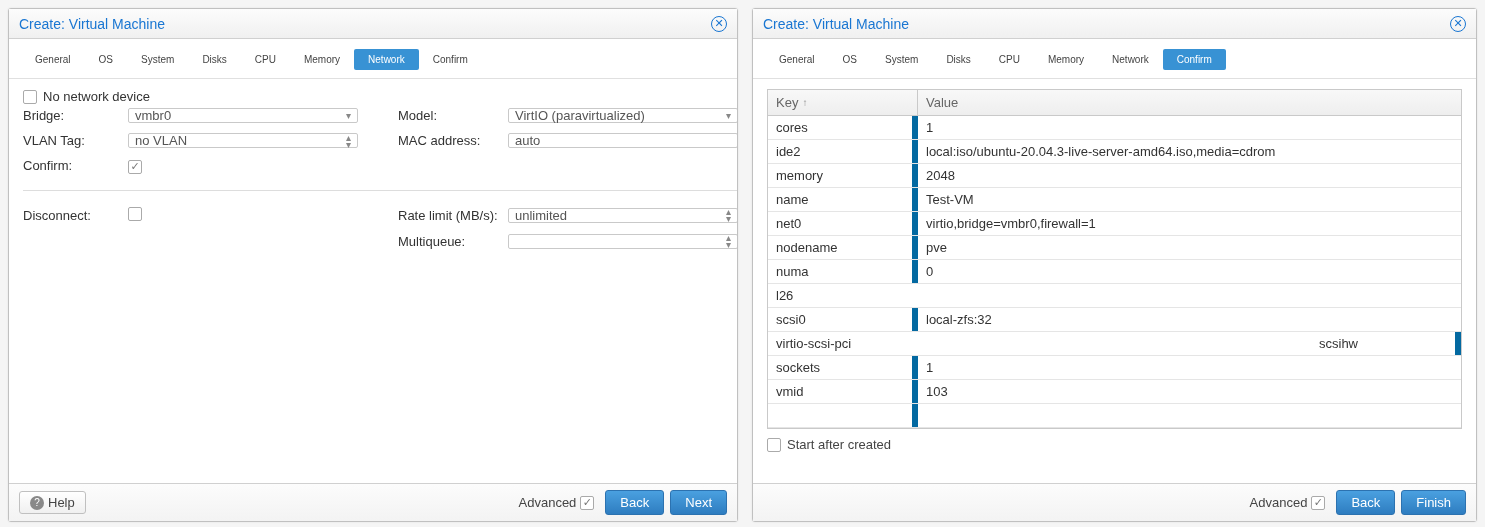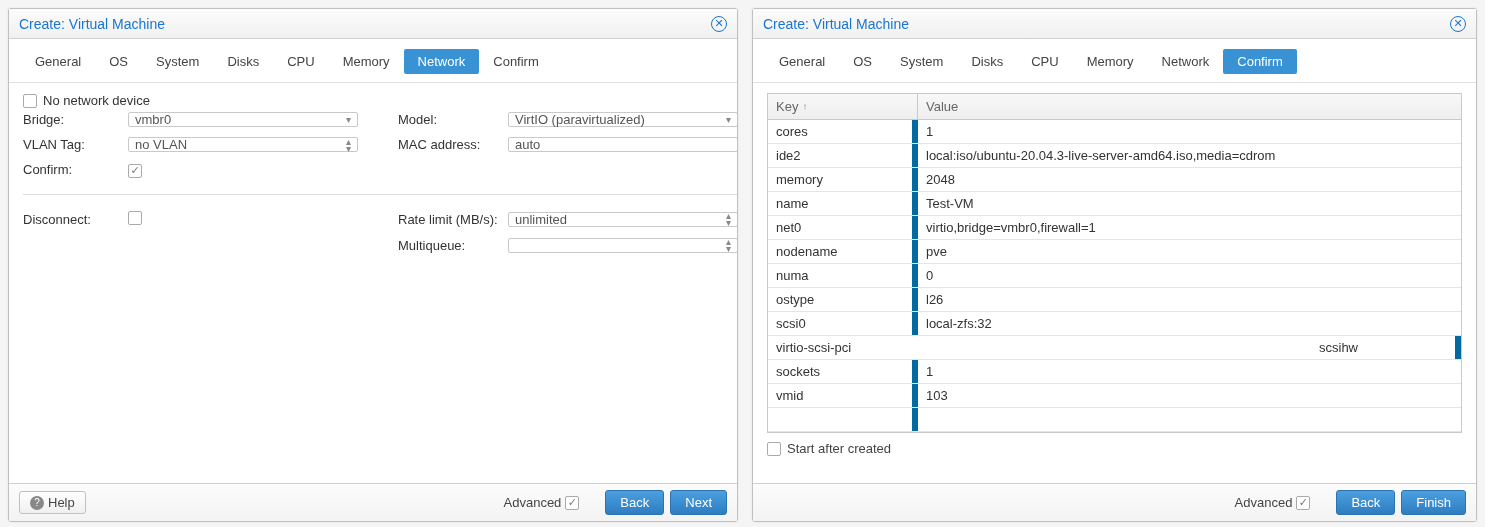--- a/index.html
+++ b/index.html
@@ -50,21 +50,21 @@
     display: flex;
     gap: 0px;
     padding: 10px 12px 8px 12px;
     border-bottom: 1px solid #e0e0e0;
   }
   .tab {
     padding: 5px 14px;
     color: #444;
     cursor: pointer;
     border-radius: 2px;
-    font-size: 13px;
+    font-size: 10px;
   }
   .tab.active {
     background: #3892d4;
     color: #fff;
   }
   .body {
     flex: 1;
     padding: 10px 14px;
     overflow: auto;
   }
@@ -124,21 +124,21 @@
     border: 1px solid #c0c0c0;
     border-radius: 3px;
     padding: 3px 10px;
     cursor: pointer;
     display: flex;
     align-items: center;
     gap: 4px;
     color: #444;
   }
   .spacer { flex: 1; }
-  .advanced { display:flex; align-items:center; gap:4px; margin-right:20px; color:#444;}
+  .advanced { display:flex; align-items:center; gap:4px; margin-right:5px; color:#444;}
   
   .grid {
     border: 1px solid #c9c9c9;
     width: 100%;
   }
   .grid-header {
     display: flex;
     background: linear-gradient(#f8f8f8,#eeeeee);
     border-bottom: 1px solid #c9c9c9;
   }
@@ -317,21 +317,20 @@
           </div>
           <div class="grid-row">
             <div class="col col-key">nodename</div>
             <div class="col col-val">pve</div>
           </div>
           <div class="grid-row">
             <div class="col col-key">numa</div>
             <div class="col col-val">0</div>
           </div>
           <div class="grid-row">
-            <div class="col col-key">ostype</div>
             <div class="col col-val">l26</div>
           </div>
           <div class="grid-row">
             <div class="col col-key">scsi0</div>
             <div class="col col-val">local-zfs:32</div>
           </div>
           <div class="grid-row">
             <div class="col col-val">virtio-scsi-pci</div>
             <div class="col col-key">scsihw</div>
           </div>

